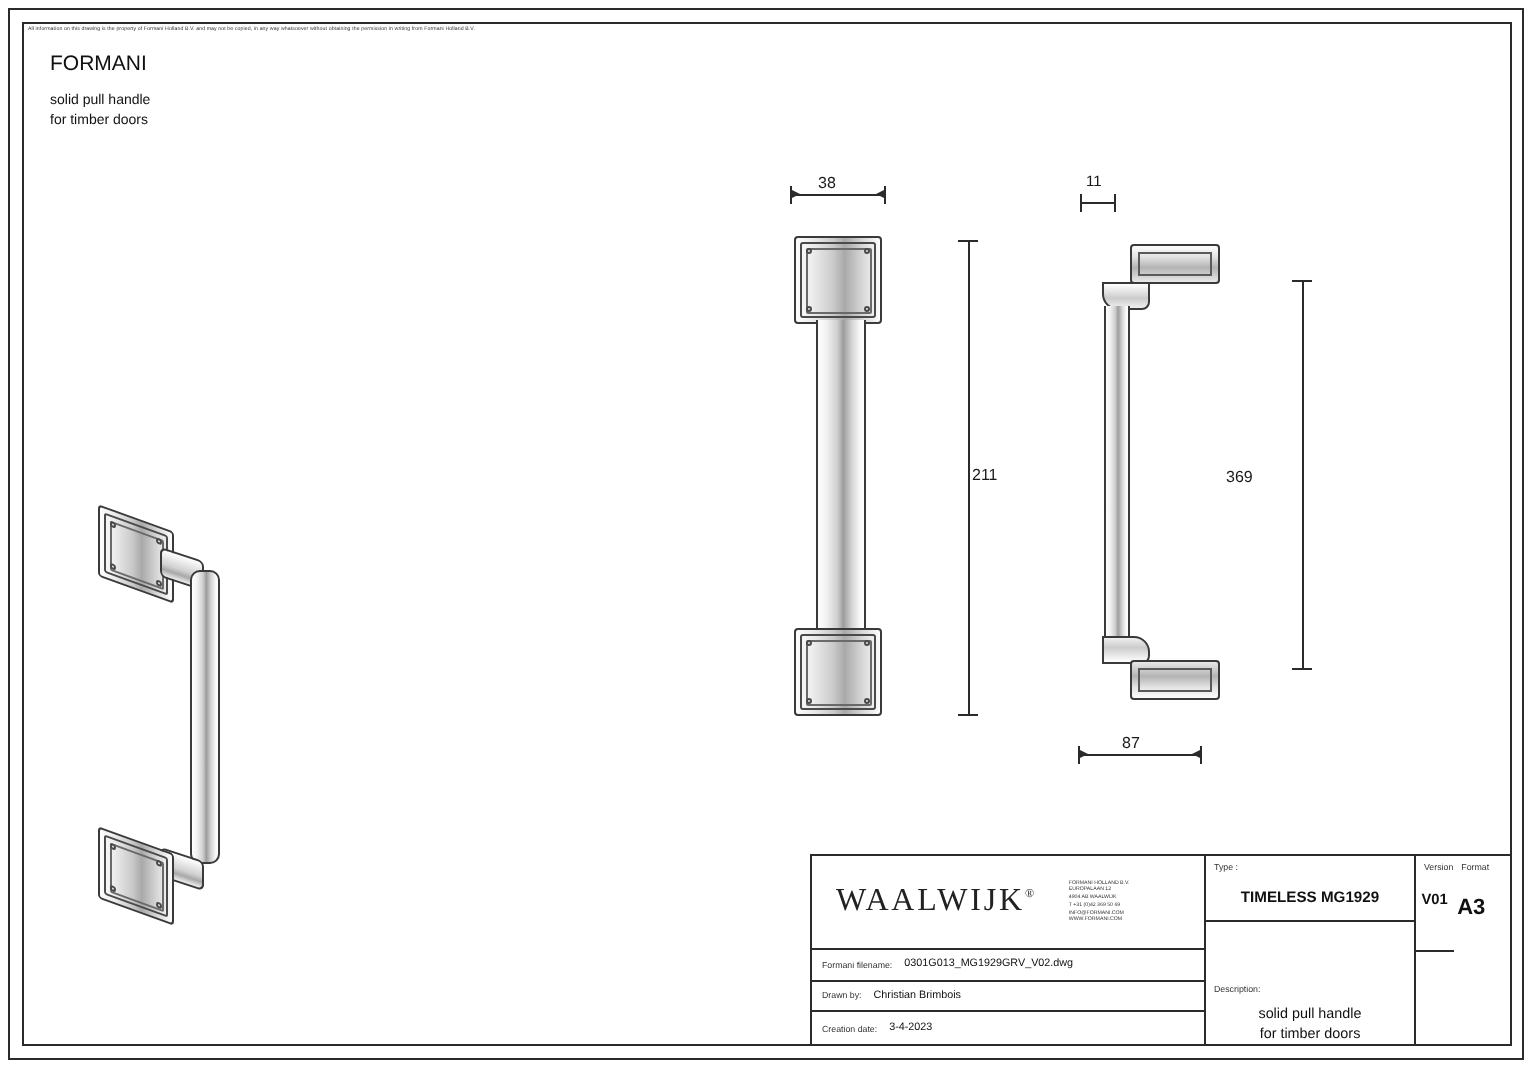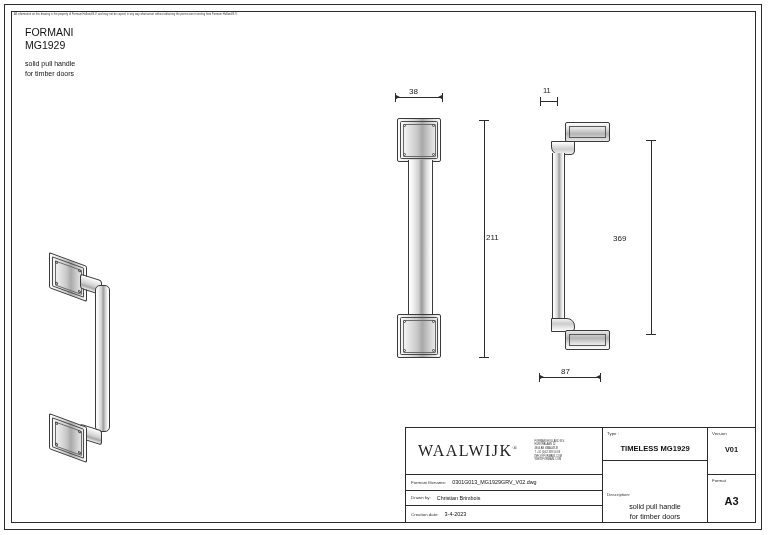--- a/index.html
+++ b/index.html
@@ -247,21 +247,21 @@
     left: 0; right: 0;
     top: 13px;
     text-align: center;
     font-size: 7.2px;
     line-height: 10px;
     color: #111;
   }
   .ib-right {
     width: 47px;
     display: flex;
-    flex-direction: column;
+    flex-direction: row;
   }
   .ib-right .cell {
     height: 48px;
     border-bottom: 0.8px solid #2b2b2b;
     box-sizing: border-box;
     padding: 2.5px 0 0 4px;
     position: relative;
   }
   .ib-right .cell:last-child { border-bottom: none; }
   .ib-right .big {
@@ -283,21 +283,20 @@
 
 <div id="sheet">
 
   <div class="frame-outer"></div>
   <div class="frame-inner"></div>
 
   <div class="copyright">All information on this drawing is the property of Formani Holland B.V. and may not be copied, in any way whatsoever without obtaining the permission in writing from Formani Holland B.V.</div>
 
   <div class="title-block">
     <div class="t1">FORMANI</div>
-    <div class="t1">MG1929</div>
     <div class="t2">solid pull handle</div>
     <div class="t2" style="margin-top:0">for timber doors</div>
   </div>
 
   <div class="dwg" style="left:40px; top:255px; width:120px; height:215px;">
 
     <div class="rose-rect" style="left:9px; top:4px; width:38px; height:36px; position:absolute; transform:skewY(20deg); border-radius:2px;">
       <div class="inner"></div>
       <div class="inner2"></div>
       <div class="screw" style="left:5px; top:5px;"></div>

